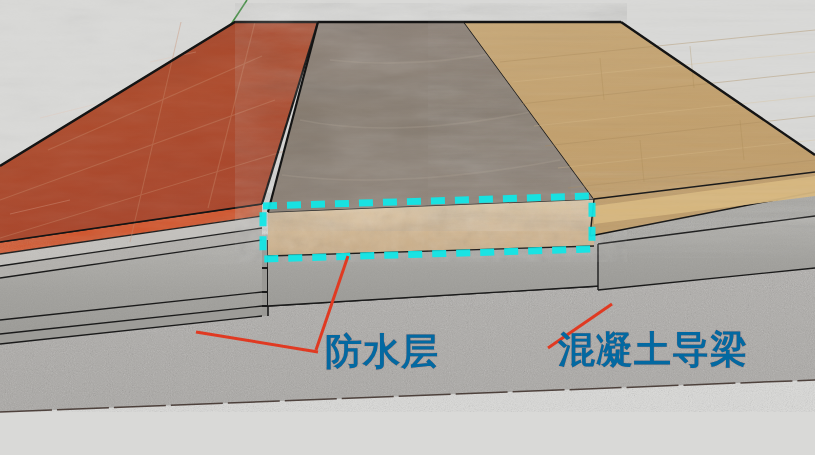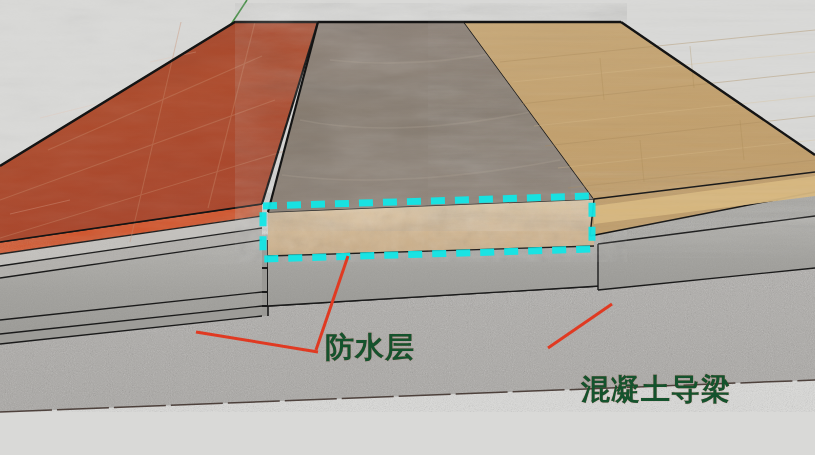--- a/index.html
+++ b/index.html
@@ -5,30 +5,30 @@
   html,body{margin:0;padding:0;}
   body{
     width:815px;height:455px;overflow:hidden;
     font-family:"DejaVu Sans","Liberation Sans",sans-serif;
     background:#d9d9d7;
   }
   #stage{position:relative;width:815px;height:455px;overflow:hidden;background:#d9d9d7;}
   #stage svg{position:absolute;top:0;left:0;}
   .lbl{
     position:absolute;
-    color:#14532d;
-    font-size:29px;
+    color:#0369a1;
+    font-size:37px;
     line-height:1;
     font-weight:700;
     letter-spacing:1px;
     white-space:nowrap;
     text-shadow:0 0 1px rgba(170,40,28,.55);
   }
   #lbl-water{left:325px;top:333px;}
-  #lbl-beam{left:581px;top:331px;margin-top:44px;}
+  #lbl-beam{left:558px;top:331px;}
 </style>
 </head>
 <body>
 
 <div id="stage">
 
   <svg width="815" height="455" viewBox="0 0 815 455">
     <defs>
 
       <filter id="speckle" x="0" y="0" width="100%" height="100%">

